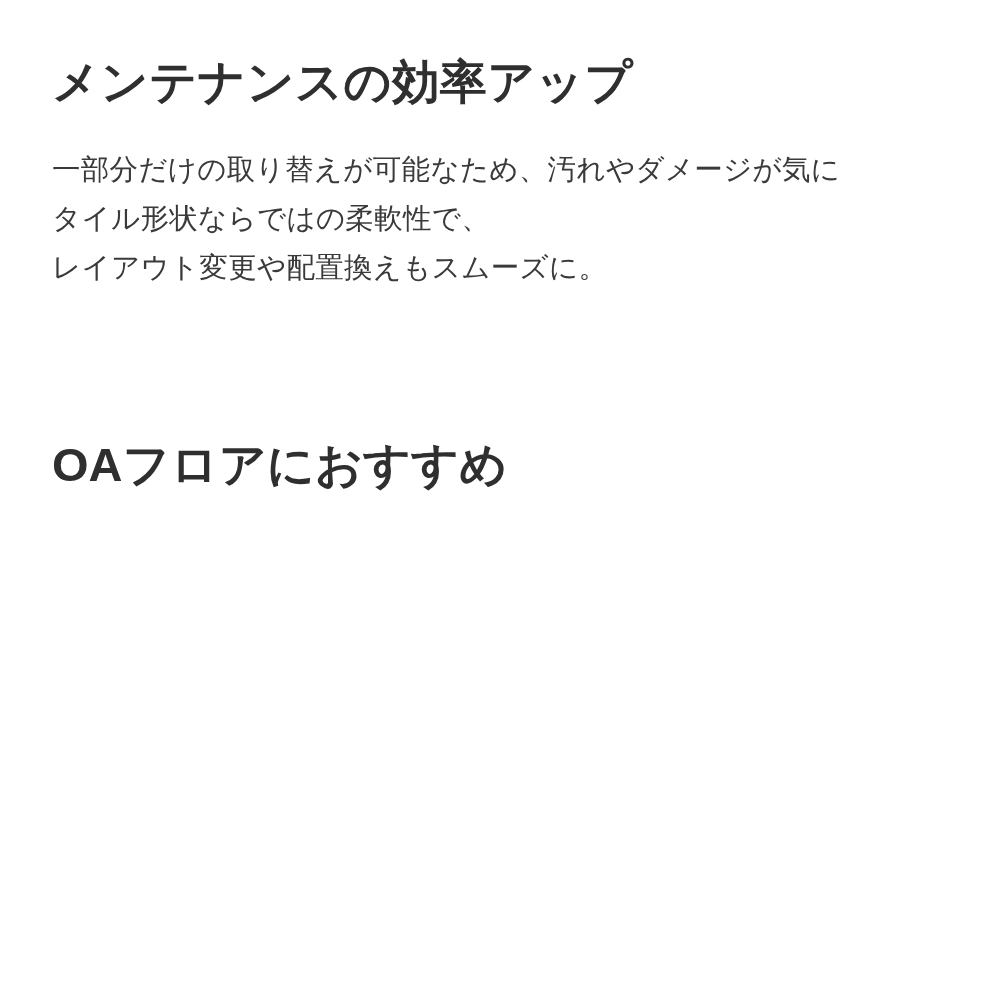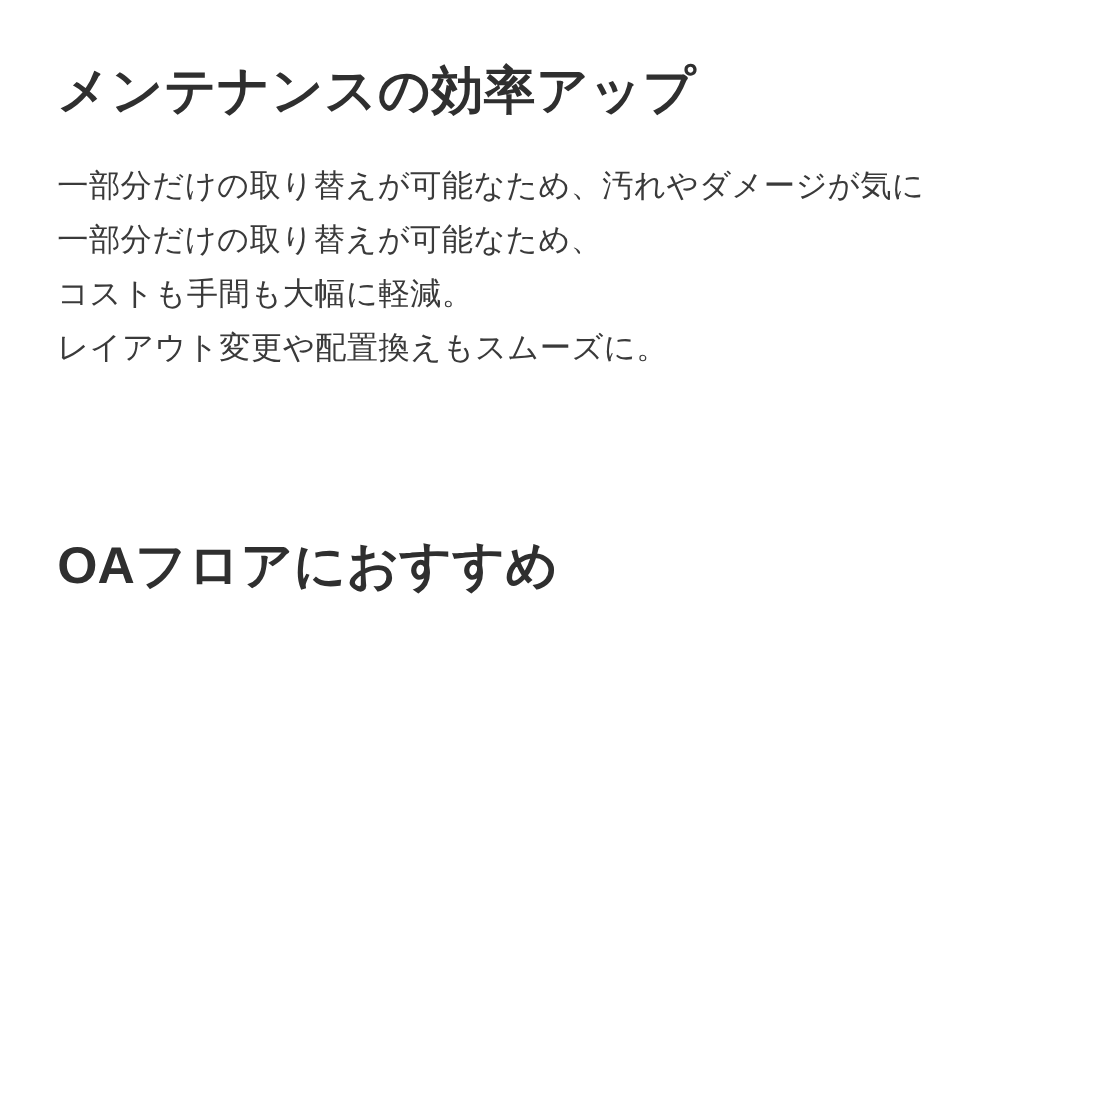--- a/index.html
+++ b/index.html
@@ -55,22 +55,21 @@
 </style>
 </head>
 <body>
 
 <div class="page">
 
   <div class="section" id="section-1">
     <h1 class="heading">メンテナンスの効率アップ</h1>
     <div class="body-block">
       <div class="body-line">一部分だけの取り替えが可能なため、汚れやダメージが気に</div>
-      <div class="body-line">一部分だけの取り替えが可能なため、</div>
-      <div class="body-line">コストも手間も大幅に軽減。</div>
+      <div class="body-line">タイル形状ならではの柔軟性で、</div>
       <div class="body-line">レイアウト変更や配置換えもスムーズに。</div>
     </div>
   </div>
 
   <div class="spacer-between"></div>
 
   <div class="section" id="section-2">
     <h1 class="heading">OAフロアにおすすめ</h1>
   </div>
 

